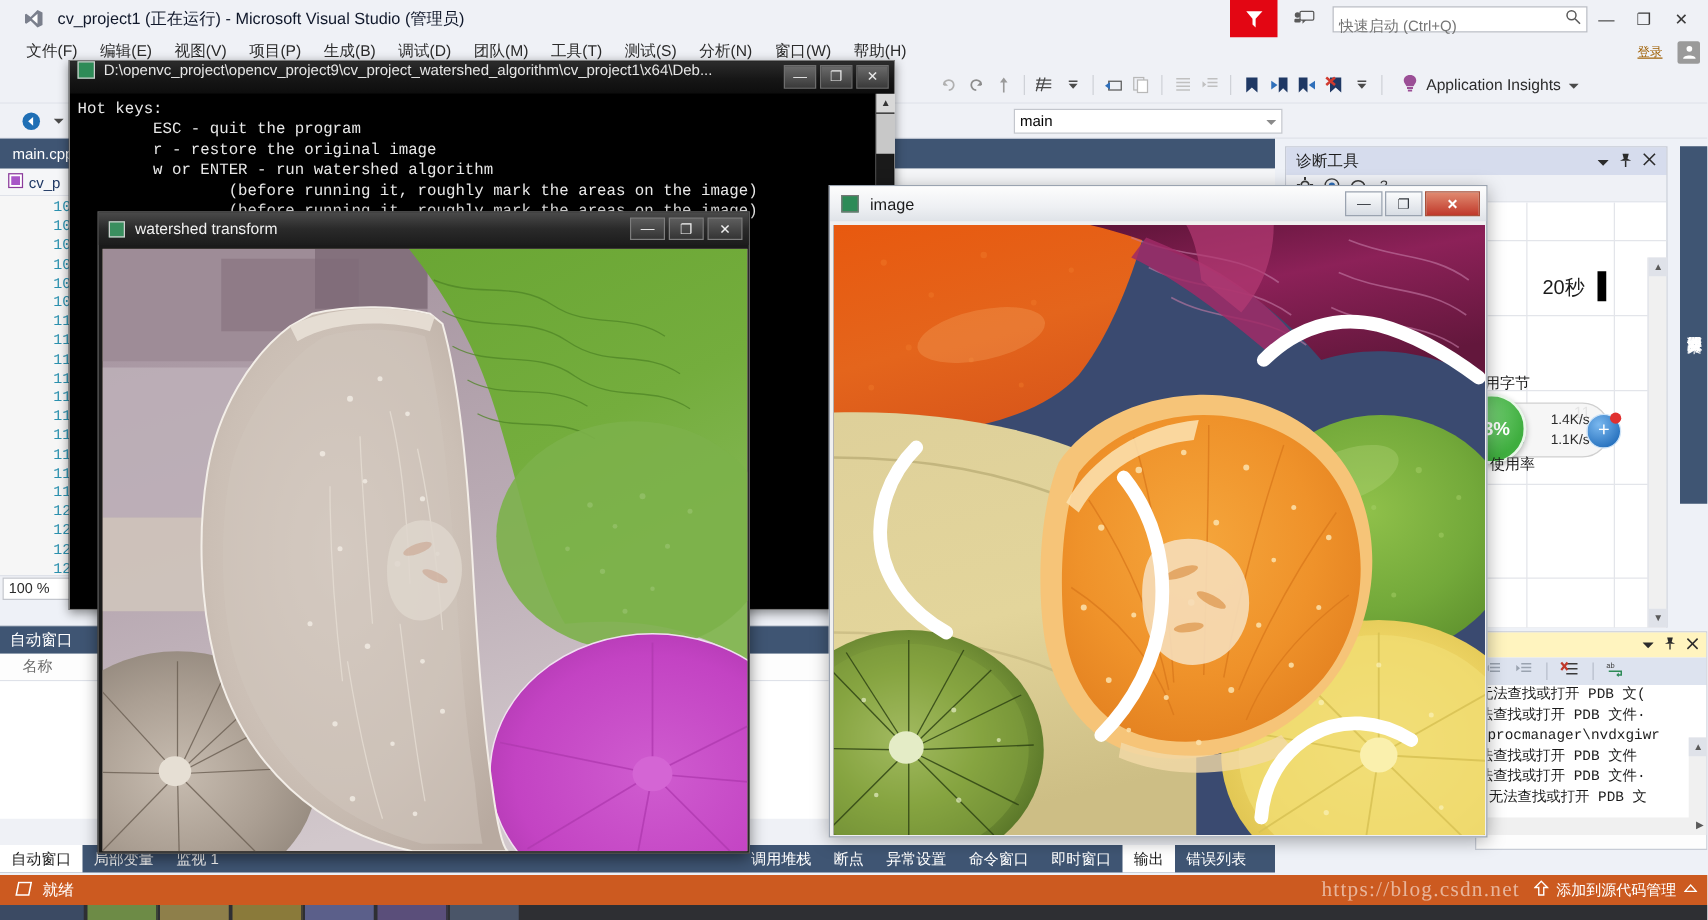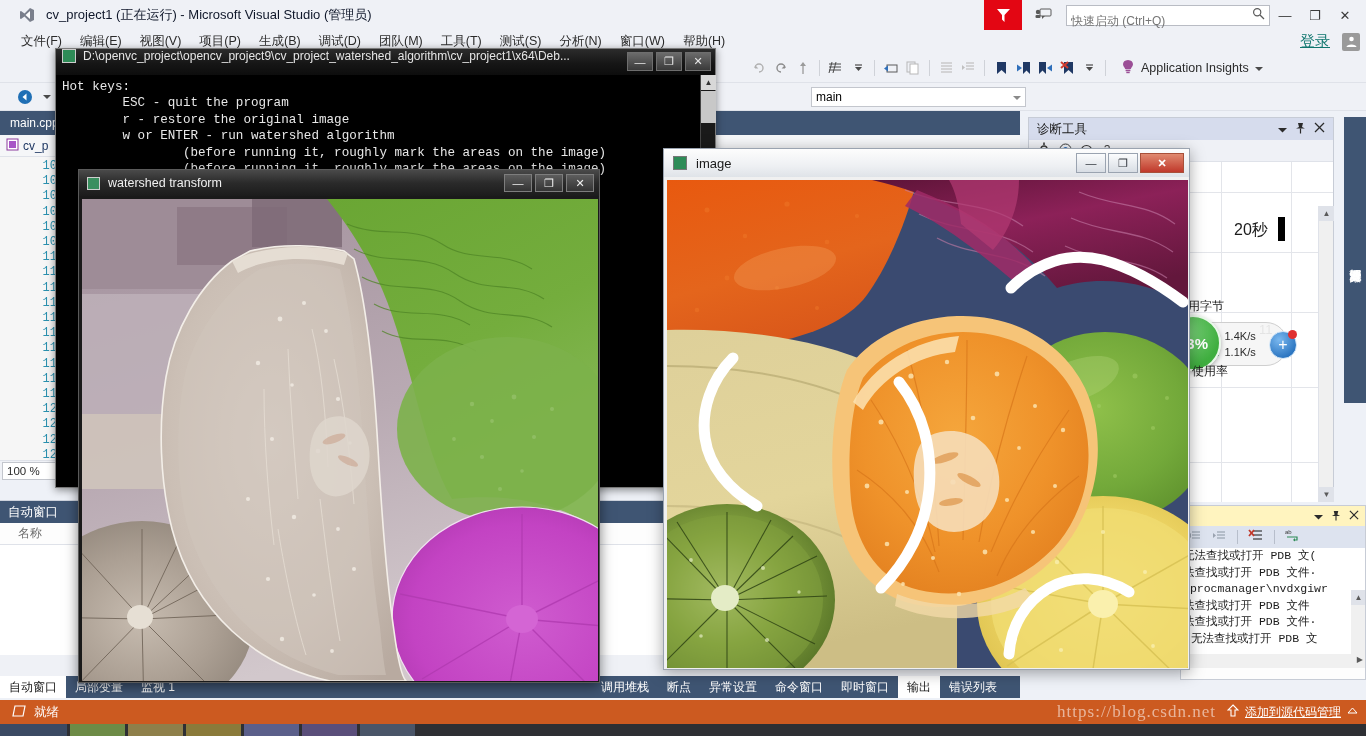--- a/index.html
+++ b/index.html
@@ -54,21 +54,21 @@
     position: absolute; left: 0; top: 30px; width: 1366px; height: 23px;
     background: #eff1f6; display: flex; align-items: center;
   }
   .menu-item {
     font-size: 12.5px; color: #2b2b2b; padding: 0 9px; line-height: 23px;
   }
   .menubar-right {
     position: absolute; right: 6px; top: 30px; height: 23px;
     display: flex; align-items: center; gap: 12px;
   }
-  .signin { font-size: 15px; color: #0f766e; text-decoration: underline; }
+  .signin { font-size: 10px; color: #a16207; text-decoration: underline; }
   .acct-icon {
     width: 18px; height: 18px; background: #9a9a9a; border-radius: 2px;
     display:flex; align-items:center; justify-content:center;
   }
 
   .vs-toolbar {
     position: absolute; left: 0; top: 53px; width: 1366px; height: 30px;
     background: #eff1f6; border-bottom: 1px solid #dfe2e9;
     display: flex; align-items: center;
   }
@@ -205,21 +205,21 @@
   .out-line { font-family: "Liberation Mono", monospace; font-size: 11.5px; color: #1b1b1b; line-height: 16.5px; white-space: nowrap; }
   .out-vscroll { position:absolute; right:0; top:42px; width:14px; height:115px; background:#f0f0f0; }
   .out-hscroll { position:absolute; right:0; bottom:0; left:0; height:14px; background:#f0f0f0; }
 
   
   .statusbar {
     position: absolute; left: 0; bottom: 12px; width: 1366px; height: 24px;
     background: #cc5a20; display:flex; align-items:center; color: #fff; font-size: 12.5px;
   }
   .status-ready { margin-left: 12px; display:flex; align-items:center; gap:8px; }
-  .status-right { position:absolute; right: 8px; display:flex; align-items:center; gap:6px; font-size:12px;text-decoration:underline;}
+  .status-right { position:absolute; right: 8px; display:flex; align-items:center; gap:6px; font-size:12px;}
   .watermark {
     position: absolute; right: 150px; bottom: 14px;
     font-family: "Liberation Serif", serif; font-size: 17px;
     color: rgba(255,255,255,0.55); letter-spacing: 1px; pointer-events:none;
   }
   .taskbar {
     position: absolute; left: 0; bottom: 0; width: 1366px; height: 12px;
     background: #2e2f33;
   }
   .tb-slot { position:absolute; bottom:0; height:12px; width:56px; background:#4c4d52; border-right:1px solid #2e2f33;}
@@ -315,21 +315,21 @@
     display:flex; align-items:center; padding-left: 44px;
   }
   .cpu-ball {
     position:absolute; left: -6px; top: -8px; width: 56px; height: 56px; border-radius: 50%;
     background: radial-gradient(circle at 35% 30%, #7ed37e, #3fae3f 70%);
     border: 2px solid #e9f7e9;
     display:flex; align-items:center; justify-content:center;
     color:#fff; font-size: 15px; font-weight: bold;
     box-shadow: 0 2px 5px rgba(0,0,0,0.3);
   }
-  .netrow { font-size: 11px; color: #2b2b2b; display:flex; align-items:center; gap:4px; line-height: 16px; }
+  .netrow { font-size: 11px; color: #2b2b2b; display:flex; align-items:center; gap:20px; line-height: 16px; }
   .arrow-up { color:#c0392b; font-size: 11px; }
   .arrow-dn { color:#2e8b57; font-size: 11px; }
   .cpu-plus {
     position:absolute; right: -10px; top: 8px; width: 28px; height: 28px; border-radius:50%;
     background: radial-gradient(circle at 35% 30%, #7ab8ef, #2a74c0 75%);
     color:#fff; display:flex;align-items:center;justify-content:center; font-size:16px;
     border: 1px solid #cfe4f7;
   }
   .cpu-plus::after {
     content:''; position:absolute; right:-1px; top:-2px; width:9px;height:9px;border-radius:50%;

